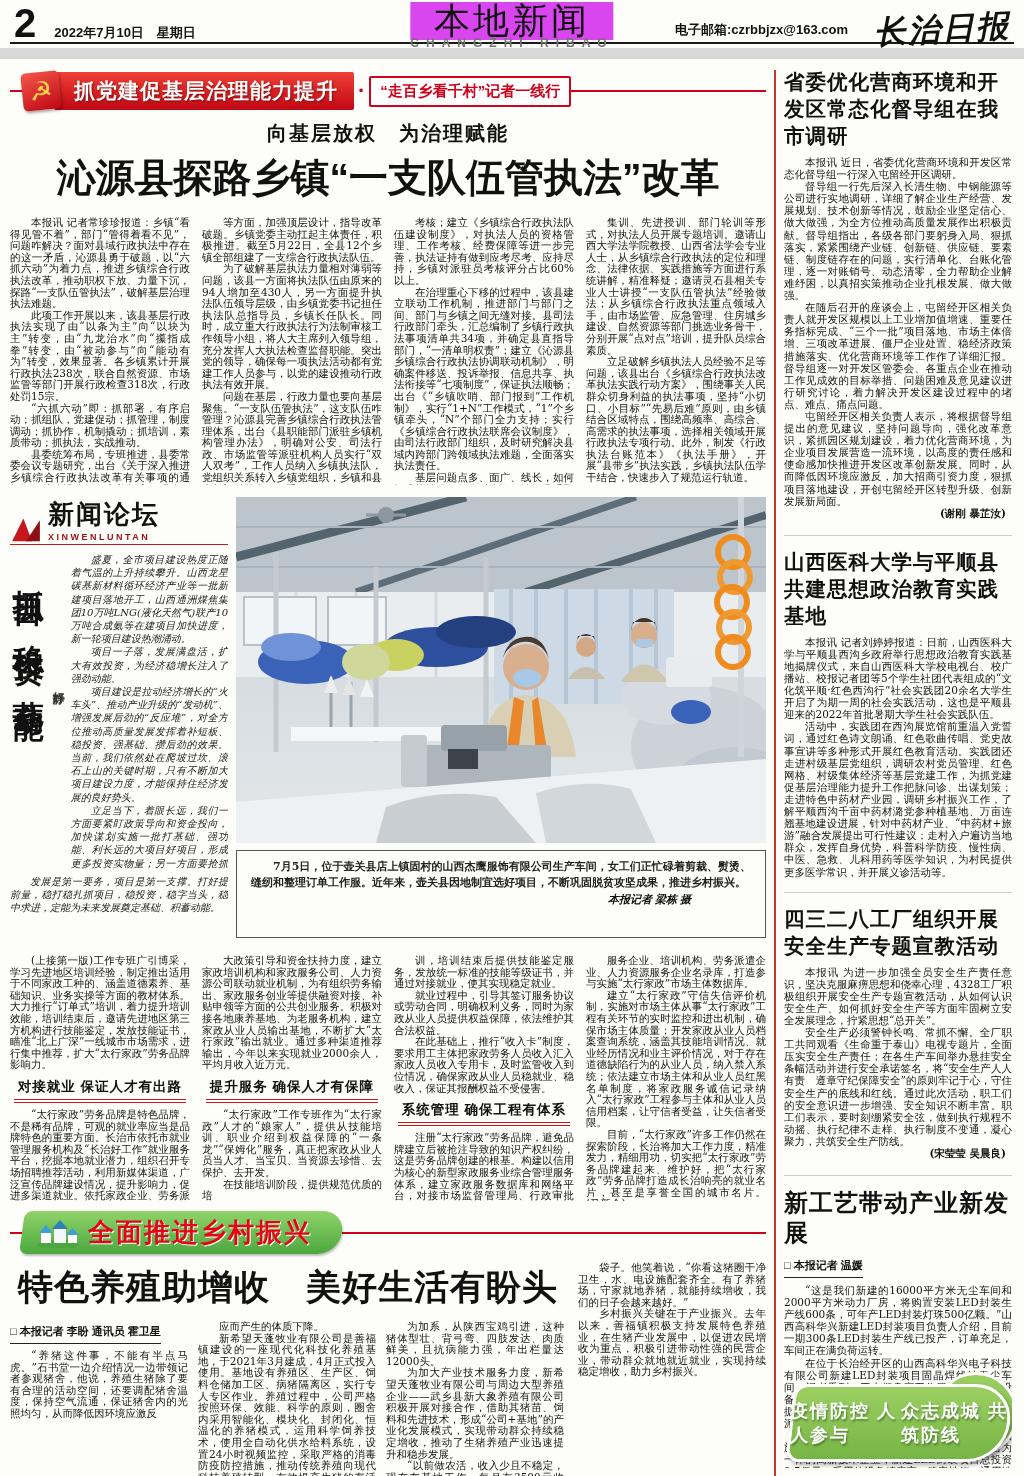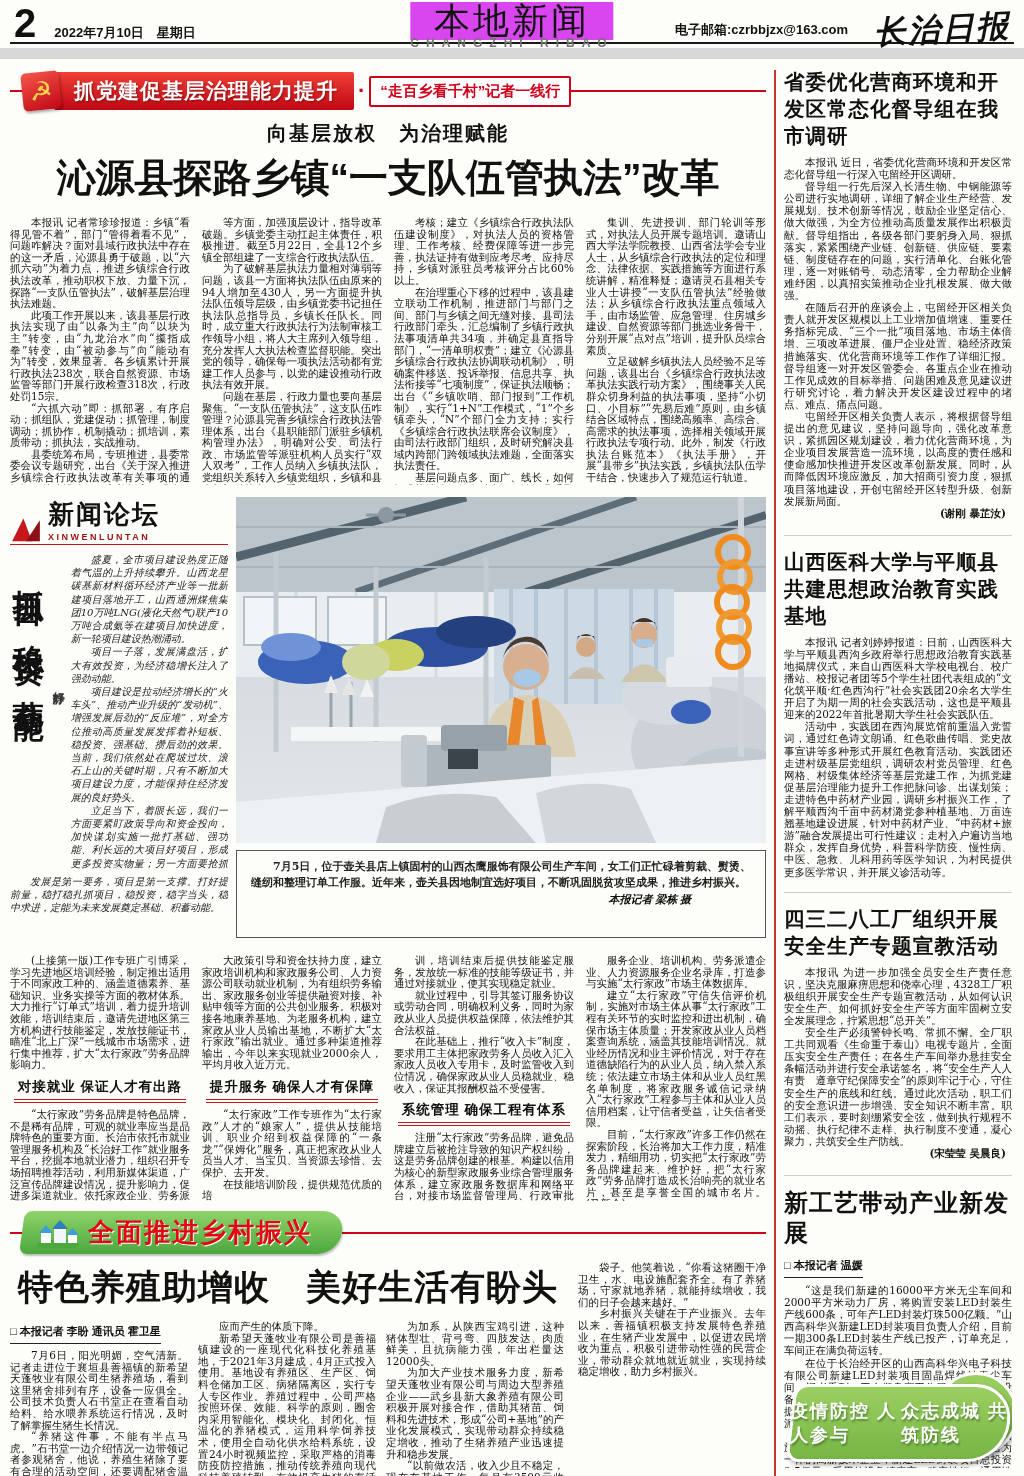--- a/index.html
+++ b/index.html
@@ -64,21 +64,21 @@
   .ft p { font-family:"DejaVu Serif",serif; font-style:italic; font-size:10px; line-height:13.2px;
           text-align:justify; text-indent:2em; color:#1a1a1a; }
   .forum-wide { margin-top:4px; overflow:hidden; }
 
   .photo-wrap { width:530px; }
   .photo { width:530px; height:346px; display:block; background:#d8dde1; }
   .caption-box { border:1px solid #555; margin-top:7px; padding:8px 14px 6px 14px; height:88px; overflow:hidden; }
   .caption-box p { font-family:"DejaVu Serif",serif; font-size:11px; line-height:15.5px;
                    text-align:justify; text-indent:2em; font-weight:bold; color:#222; }
   .credit { text-align:right; font-style:italic; font-weight:bold; font-size:11px; margin-top:2px;
-            font-family:Liberation Serif, serif; padding-right:60px; }
+            font-family:Liberation Sans, sans-serif; padding-right:60px; }
 
   
   .cont { display:flex; gap:12px; margin-top:10px; height:246px; overflow:hidden; }
   .sub { font-size:13.5px; font-weight:900; text-align:center; width:fit-content; margin:7px auto 6px auto;
          padding:0 4px 3px 4px; border-bottom:4px double #c5171c; letter-spacing:1px; }
 
   
   .rural { margin-top:10px; }
   .rural-banner { display:flex; align-items:center; }
   .ribbon { position:relative; display:flex; align-items:center; gap:8px;
@@ -321,21 +321,20 @@
             </div>
           </div>
           <div class="rl g"></div>
         </div>
         <div class="rural-body bt">
           <div class="rural-main">
             <h2 class="rural-headline">特色养殖助增收　美好生活有盼头</h2>
             <div class="rural-cols">
               <div class="rcol">
                 <span class="byline">□ 本报记者 李盼 通讯员 霍卫星</span>
-                <p>7月6日，阳光明媚，空气清新。记者走进位于襄垣县善福镇的新希望天蓬牧业有限公司生猪养殖场，看到这里猪舍排列有序，设备一应俱全。公司技术负责人石书堂正在查看自动给料、给水喂养系统运行情况，及时了解掌握生猪生长情况。</p>
                 <p>“养猪这件事，不能有半点马虎。”石书堂一边介绍情况一边带领记者参观猪舍，他说，养殖生猪除了要有合理的活动空间，还要调配猪舍温度，保持空气流通，保证猪舍内的光照均匀，从而降低因环境应激反</p>
               </div>
               <div class="rcol">
                 <p>应而产生的体质下降。</p>
                 <p>新希望天蓬牧业有限公司是善福镇建设的一座现代化科技化养殖基地，于2021年3月建成，4月正式投入使用。基地设有养殖区、生产区、饲料仓储加工区、病猪隔离区，实行专人专区作业。养殖过程中，公司严格按照环保、效能、科学的原则，圈舍内采用智能化、模块化、封闭化、恒温化的养猪模式，运用科学饲养技术，使用全自动化供水给料系统，设置24小时视频监控，采取严格的消毒防疫防控措施，推动传统养殖向现代科技养殖转型，有效提高生猪的存活率和出栏量。</p>
 
               </div>
               <div class="rcol">
                 <p>为加系，从陕西宝鸡引进，这种猪体型壮、背弓弯、四肢发达、肉质鲜美，且抗病能力强，年出栏量达12000头。</p>
                 <p>为加大产业技术服务力度，新希望天蓬牧业有限公司与周边大型养殖企业——武乡县新大象养殖有限公司积极开展对接合作，借助其猪苗、饲料和先进技术，形成“公司+基地”的产业化发展模式，实现带动群众持续稳定增收，推动了生猪养殖产业迅速提升和稳步发展。</p>

